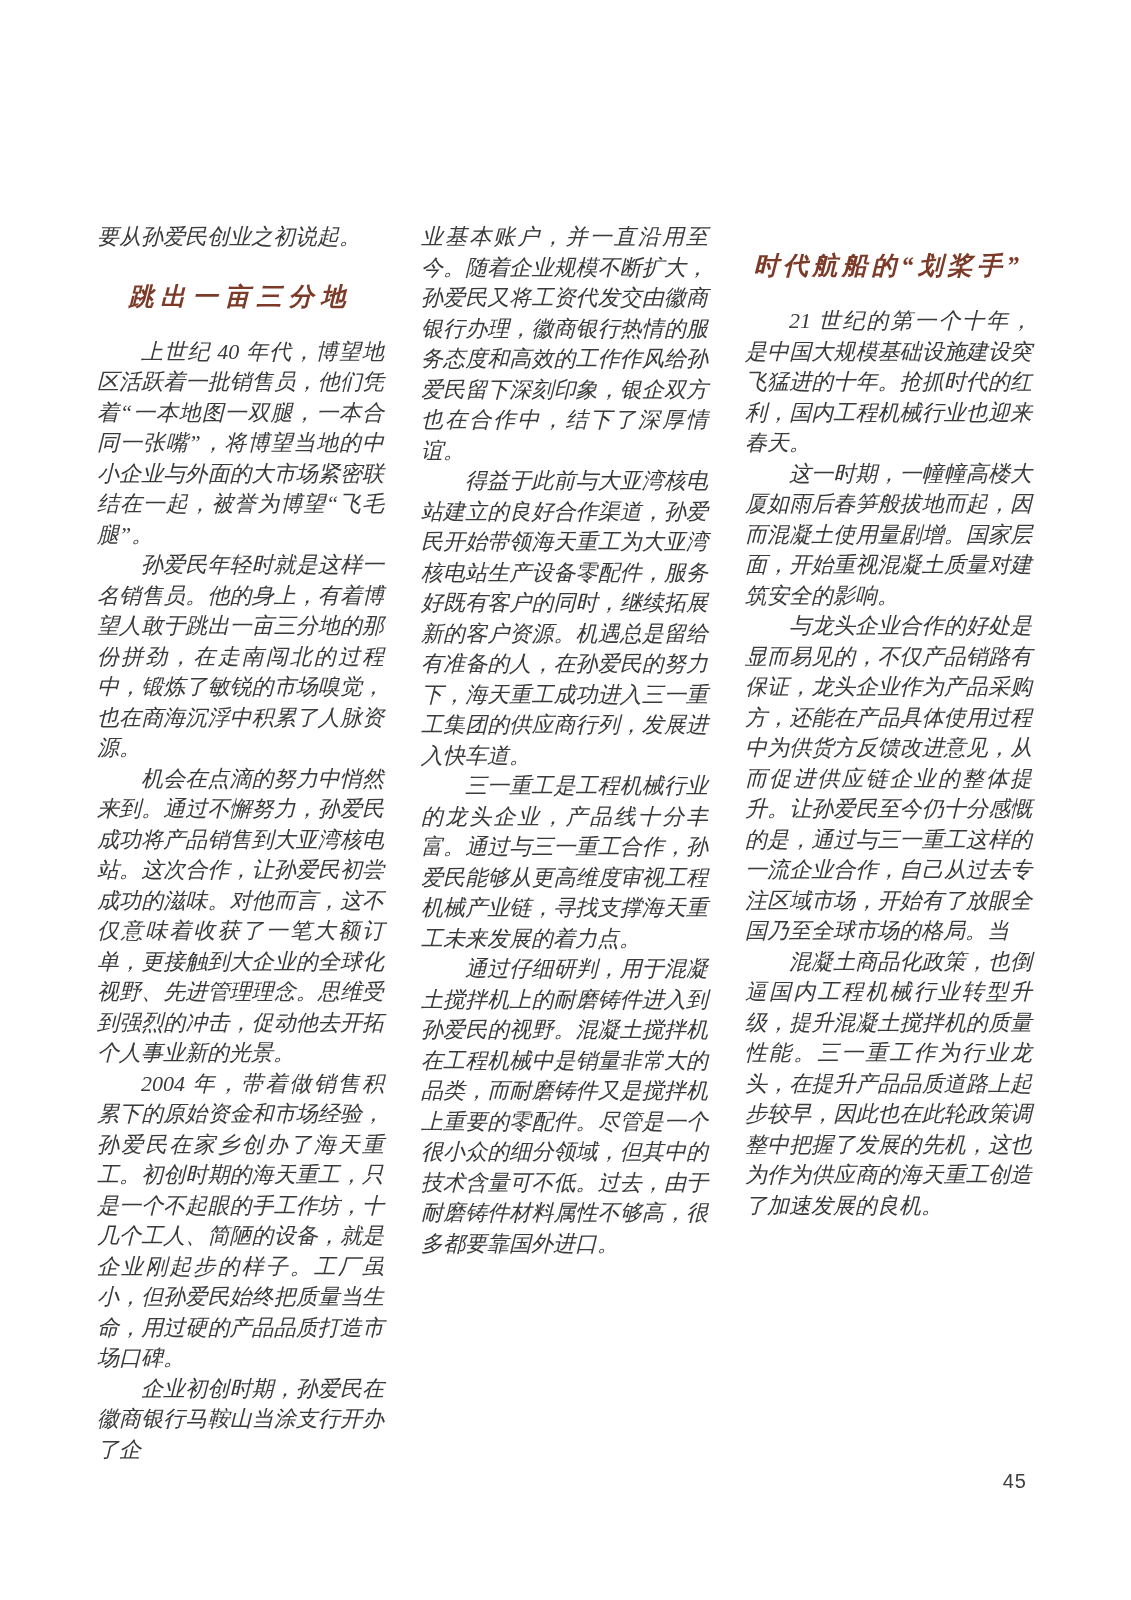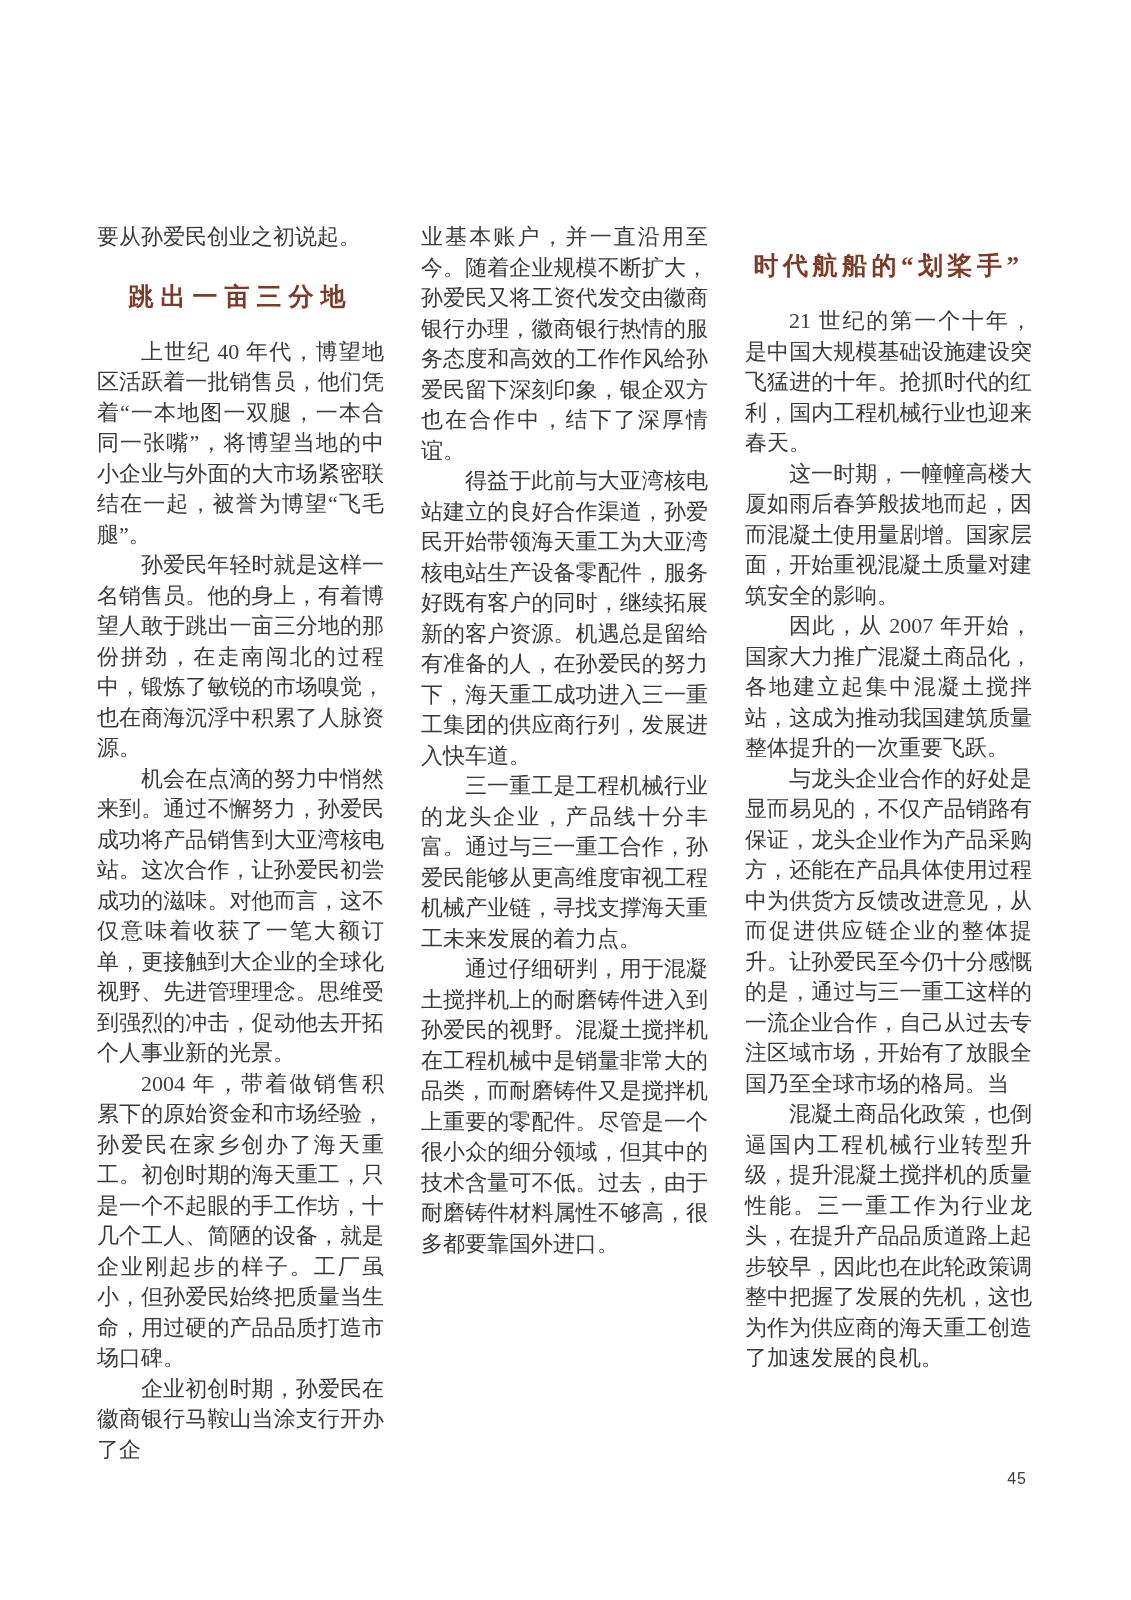--- a/index.html
+++ b/index.html
@@ -29,41 +29,42 @@
     width: 287px;
     font-size: 22px;
     line-height: 30.5px;
     color: var(--body-color, #3a3a3a);
     text-align: justify;
     text-justify: inter-ideograph;
   }
   .para {
     margin: 0;
     text-indent: 2em;
+    font-style: italic;
   }
   .para.cont {
     text-indent: 0;
   }
   .heading {
     margin: 28px 0 24px 0;
     text-indent: 0;
     text-align: center;
     font-weight: bold;
     font-size: 25px;
     line-height: 32px;
     letter-spacing: 0.18em;
     color: var(--heading-color, #7c3a28);
   }
   .col:first-child .heading { letter-spacing: 0.28em; }
   .page-number {
     position: absolute;
     top: 1470px;
     right: 104px;
     font-family: "Liberation Sans", "DejaVu Sans", sans-serif;
-    font-size: 16px;
+    font-size: 20px;
     letter-spacing: 1px;
     color: #3d3d3d;
   }
 </style>
 </head>
 <body>
 
 <div class="page">
   <main class="columns">
     <section class="col">
@@ -78,19 +79,18 @@
     <section class="col">
         <p class="para cont">业基本账户，并一直沿用至今。随着企业规模不断扩大，孙爱民又将工资代发交由徽商银行办理，徽商银行热情的服务态度和高效的工作作风给孙爱民留下深刻印象，银企双方也在合作中，结下了深厚情谊。</p>
         <p class="para">得益于此前与大亚湾核电站建立的良好合作渠道，孙爱民开始带领海天重工为大亚湾核电站生产设备零配件，服务好既有客户的同时，继续拓展新的客户资源。机遇总是留给有准备的人，在孙爱民的努力下，海天重工成功进入三一重工集团的供应商行列，发展进入快车道。</p>
         <p class="para">三一重工是工程机械行业的龙头企业，产品线十分丰富。通过与三一重工合作，孙爱民能够从更高维度审视工程机械产业链，寻找支撑海天重工未来发展的着力点。</p>
         <p class="para">通过仔细研判，用于混凝土搅拌机上的耐磨铸件进入到孙爱民的视野。混凝土搅拌机在工程机械中是销量非常大的品类，而耐磨铸件又是搅拌机上重要的零配件。尽管是一个很小众的细分领域，但其中的技术含量可不低。过去，由于耐磨铸件材料属性不够高，很多都要靠国外进口。</p>
       </section>
     <section class="col">
         <h2 class="para heading">时代航船的“划桨手”</h2>
         <p class="para">21 世纪的第一个十年，是中国大规模基础设施建设突飞猛进的十年。抢抓时代的红利，国内工程机械行业也迎来春天。</p>
         <p class="para">这一时期，一幢幢高楼大厦如雨后春笋般拔地而起，因而混凝土使用量剧增。国家层面，开始重视混凝土质量对建筑安全的影响。</p>
-        <p class="para">因此，从 2007 年开始，国家大力推广混凝土商品化，各地建立起集中混凝土搅拌站，这成为推动我国建筑质量整体提升的一次重要飞跃。</p>
         <p class="para">与龙头企业合作的好处是显而易见的，不仅产品销路有保证，龙头企业作为产品采购方，还能在产品具体使用过程中为供货方反馈改进意见，从而促进供应链企业的整体提升。让孙爱民至今仍十分感慨的是，通过与三一重工这样的一流企业合作，自己从过去专注区域市场，开始有了放眼全国乃至全球市场的格局。当</p>
         <p class="para">混凝土商品化政策，也倒逼国内工程机械行业转型升级，提升混凝土搅拌机的质量性能。三一重工作为行业龙头，在提升产品品质道路上起步较早，因此也在此轮政策调整中把握了发展的先机，这也为作为供应商的海天重工创造了加速发展的良机。</p>
       </section>
   </main>
   <div class="page-number">45</div>
 </div>
 
 </body></html>

